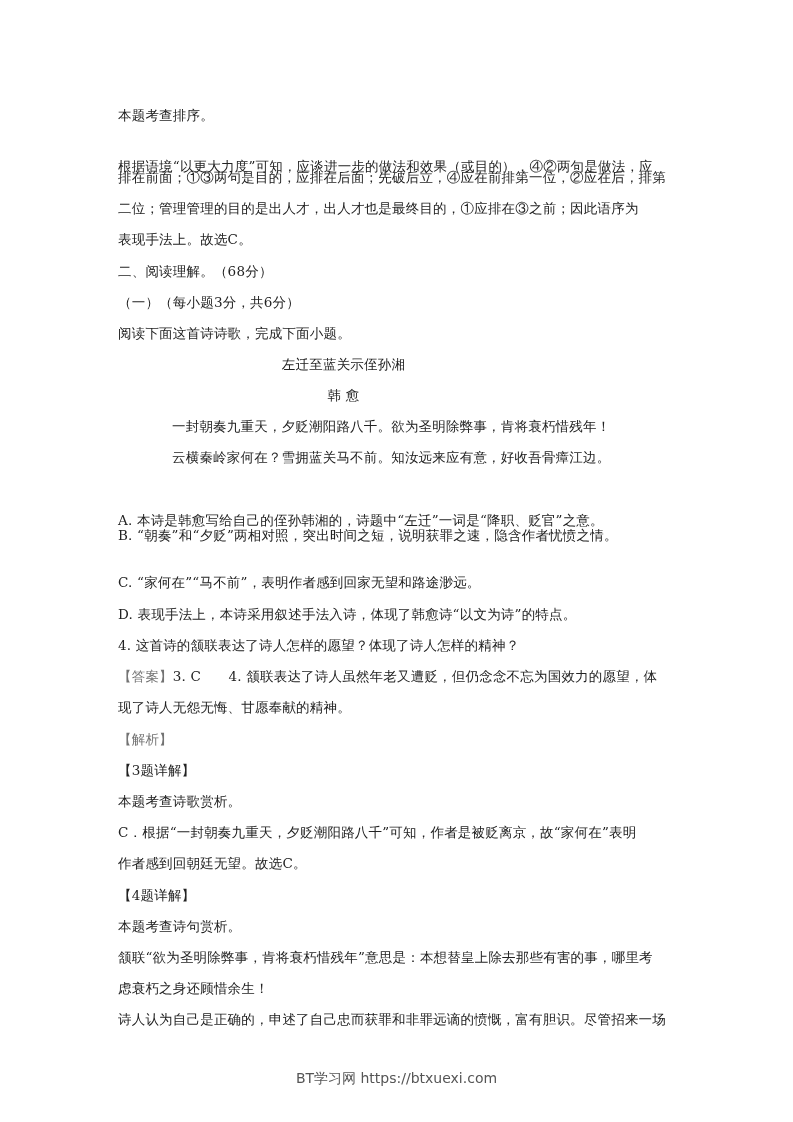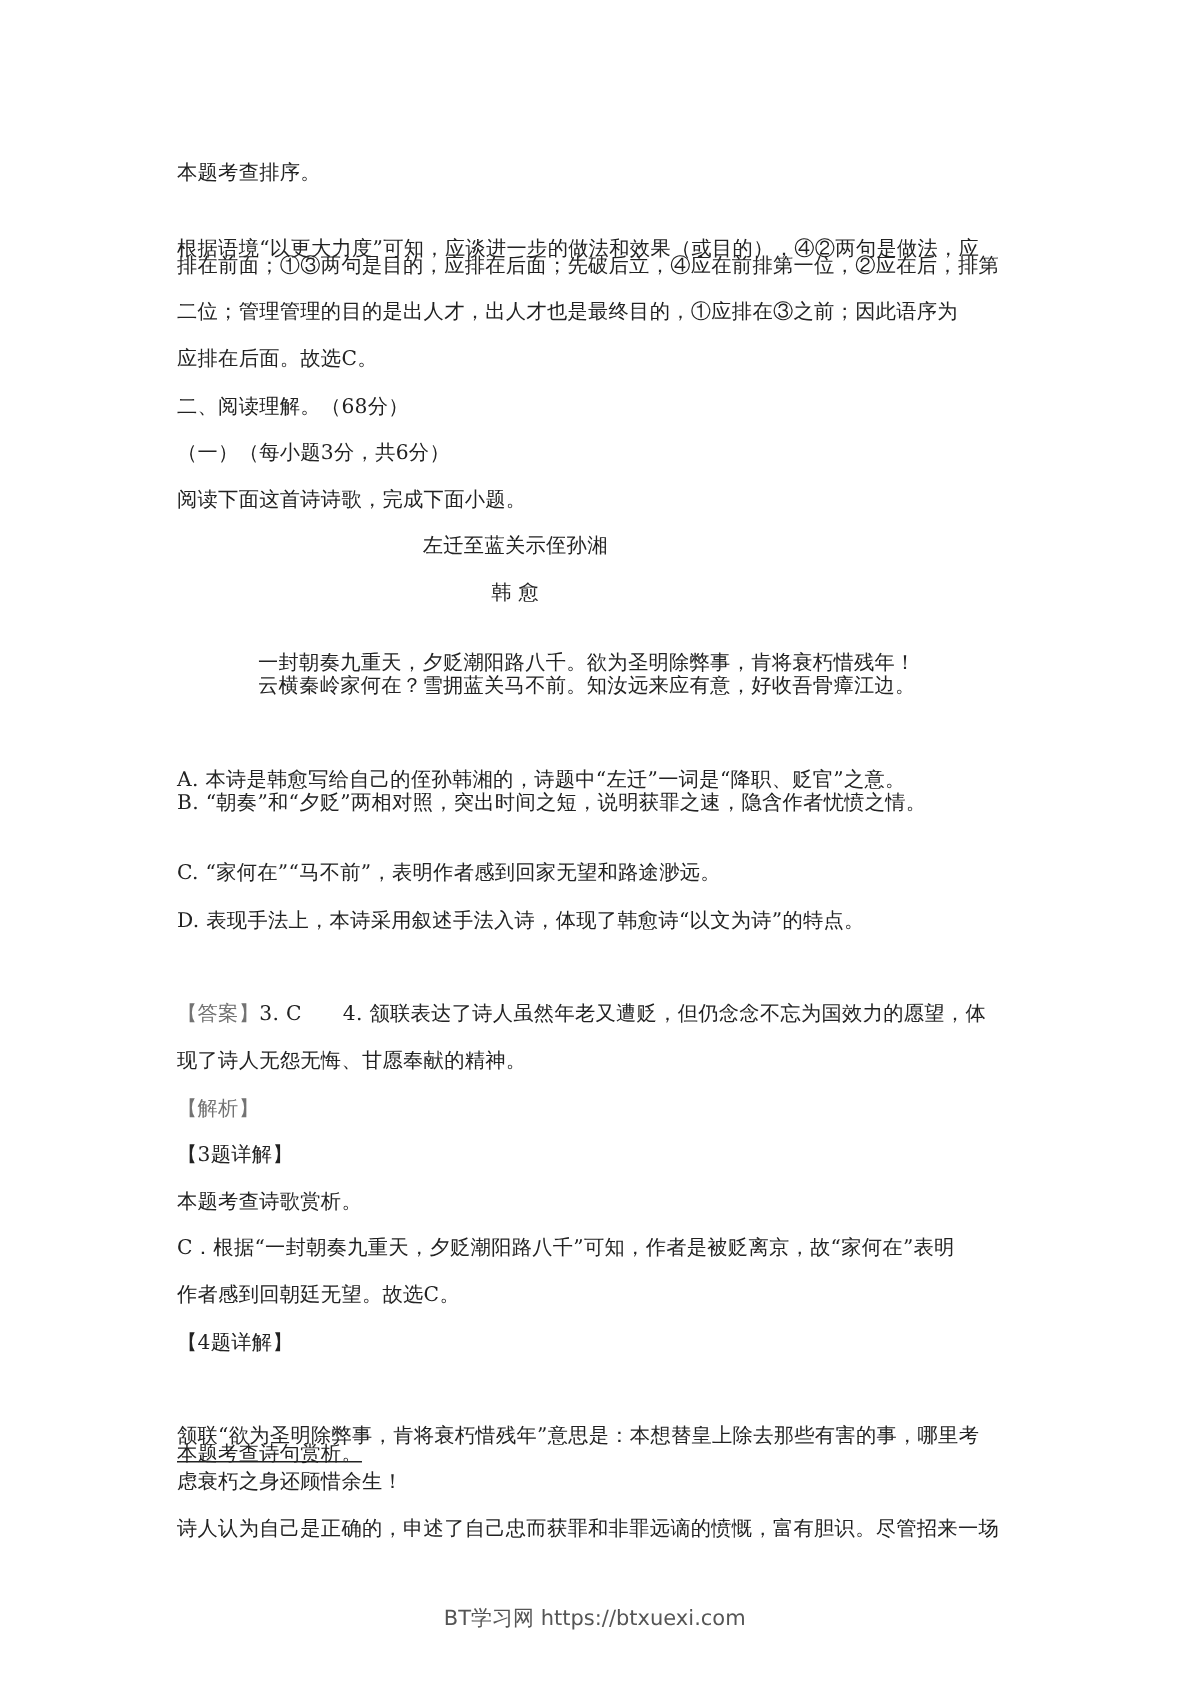--- a/index.html
+++ b/index.html
@@ -54,47 +54,48 @@
   </style>
 </head>
 <body>
 
 <div class="page">
 
   <div class="line" style="top:106px;">本题考查排序。</div>
   <div class="line" style="top:137px;margin-top:20px;">根据语境“以更大力度”可知，应谈进一步的做法和效果（或目的），④②两句是做法，应</div>
   <div class="line" style="top:168px;">排在前面；①③两句是目的，应排在后面；先破后立，④应在前排第一位，②应在后，排第</div>
   <div class="line" style="top:199px;">二位；管理管理的目的是出人才，出人才也是最终目的，①应排在③之前；因此语序为</div>
-  <div class="line" style="top:230px;">应排在后面。故选C。</div>
+  <div class="line" style="top:230px;">表现手法上。故选C。</div>
 
   <div class="line" style="top:262px;">二、阅读理解。（68分）</div>
   <div class="line" style="top:293px;text-align:right;">（一）（每小题3分，共6分）</div>
   <div class="line" style="top:324px;">阅读下面这首诗诗歌，完成下面小题。</div>
 
   <div class="line center" style="top:355px;">左迁至蓝关示侄孙湘</div>
   <div class="line center" style="top:386px;">韩 愈</div>
-  <div class="line indent" style="top:433px;">一封朝奏九重天，夕贬潮阳路八千。欲为圣明除弊事，肯将衰朽惜残年！</div>
+  <div class="line indent" style="top:417px;">一封朝奏九重天，夕贬潮阳路八千。欲为圣明除弊事，肯将衰朽惜残年！</div>
   <div class="line indent" style="top:448px;">云横秦岭家何在？雪拥蓝关马不前。知汝远来应有意，好收吾骨瘴江边。</div>
 
   <div class="line" style="top:511px;">A. 本诗是韩愈写给自己的侄孙韩湘的，诗题中“左迁”一词是“降职、贬官”之意。</div>
   <div class="line" style="top:526px;">B. “朝奏”和“夕贬”两相对照，突出时间之短，说明获罪之速，隐含作者忧愤之情。</div>
   <div class="line" style="top:573px;">C. “家何在”“马不前”，表明作者感到回家无望和路途渺远。</div>
   <div class="line" style="top:605px;">D. 表现手法上，本诗采用叙述手法入诗，体现了韩愈诗“以文为诗”的特点。</div>
+  <div class="line" style="top:636px;">4. 这首诗的颔联表达了诗人怎样的愿望？体现了诗人怎样的精神？</div>
 
   <div class="line" style="top:667px;">
     <span class="tag">【答案】</span><span>3. C　　4. 颔联表达了诗人虽然年老又遭贬，但仍念念不忘为国效力的愿望，体</span>
   </div>
   <div class="line" style="top:698px;">现了诗人无怨无悔、甘愿奉献的精神。</div>
 
   <div class="line tag" style="top:730px;">【解析】</div>
   <div class="line" style="top:761px;">【3题详解】</div>
   <div class="line" style="top:792px;">本题考查诗歌赏析。</div>
   <div class="line" style="top:823px;">C．根据“一封朝奏九重天，夕贬潮阳路八千”可知，作者是被贬离京，故“家何在”表明</div>
   <div class="line" style="top:854px;">作者感到回朝廷无望。故选C。</div>
 
   <div class="line" style="top:886px;">【4题详解】</div>
-  <div class="line" style="top:960px;text-decoration:underline;">本题考查诗句赏析。</div>
+  <div class="line" style="top:917px;">本题考查诗句赏析。</div>
   <div class="line" style="top:948px;">颔联“欲为圣明除弊事，肯将衰朽惜残年”意思是：本想替皇上除去那些有害的事，哪里考</div>
   <div class="line" style="top:979px;">虑衰朽之身还顾惜余生！</div>
   <div class="line" style="top:1010px;">诗人认为自己是正确的，申述了自己忠而获罪和非罪远谪的愤慨，富有胆识。尽管招来一场</div>
 
   <div class="footer">BT学习网 https://btxuexi.com</div>
 </div>
 
 </body></html>

